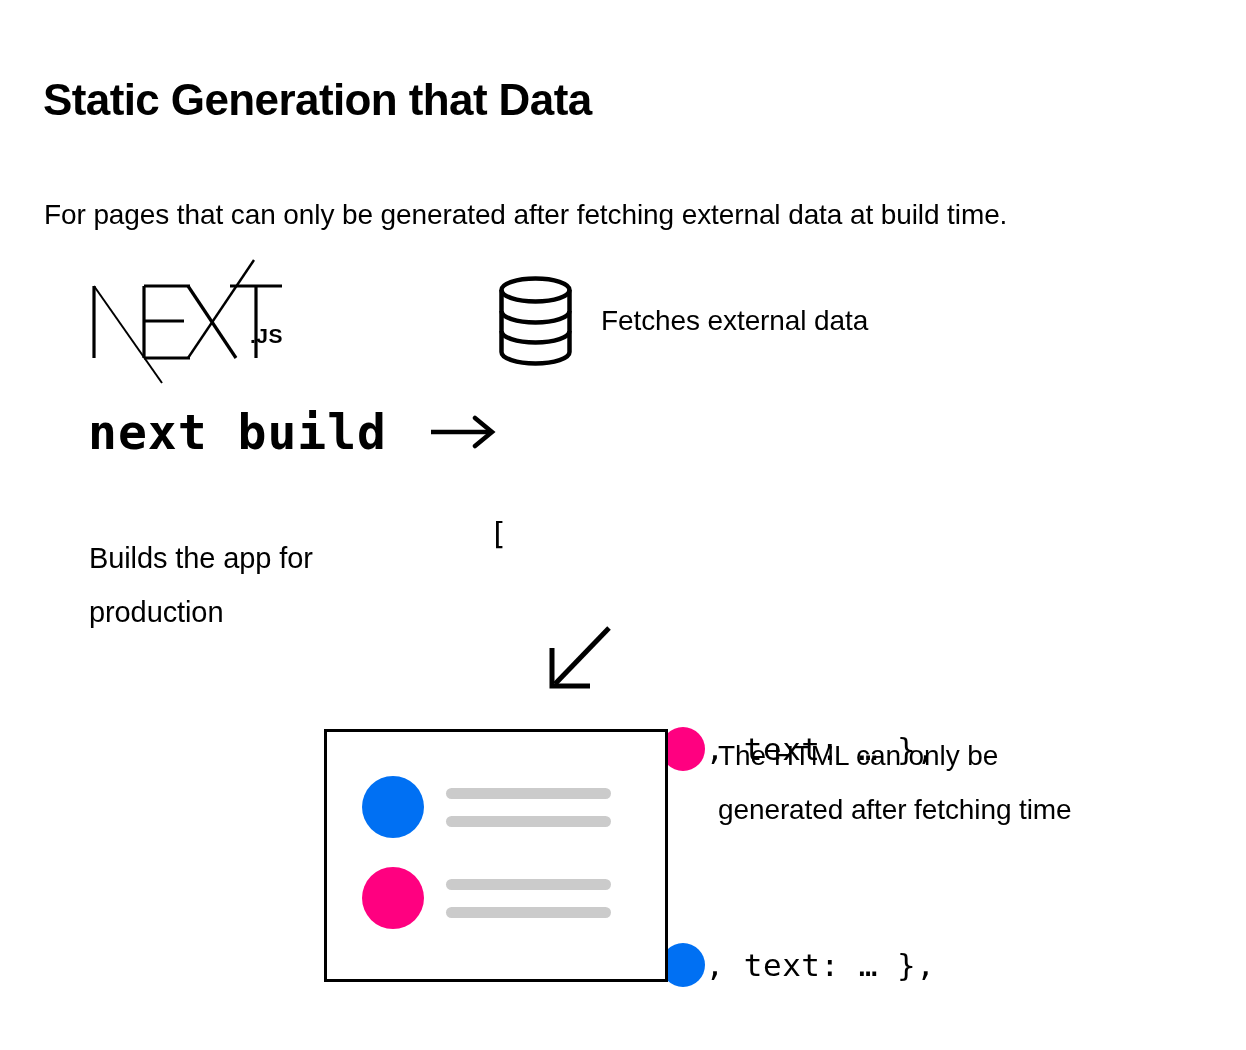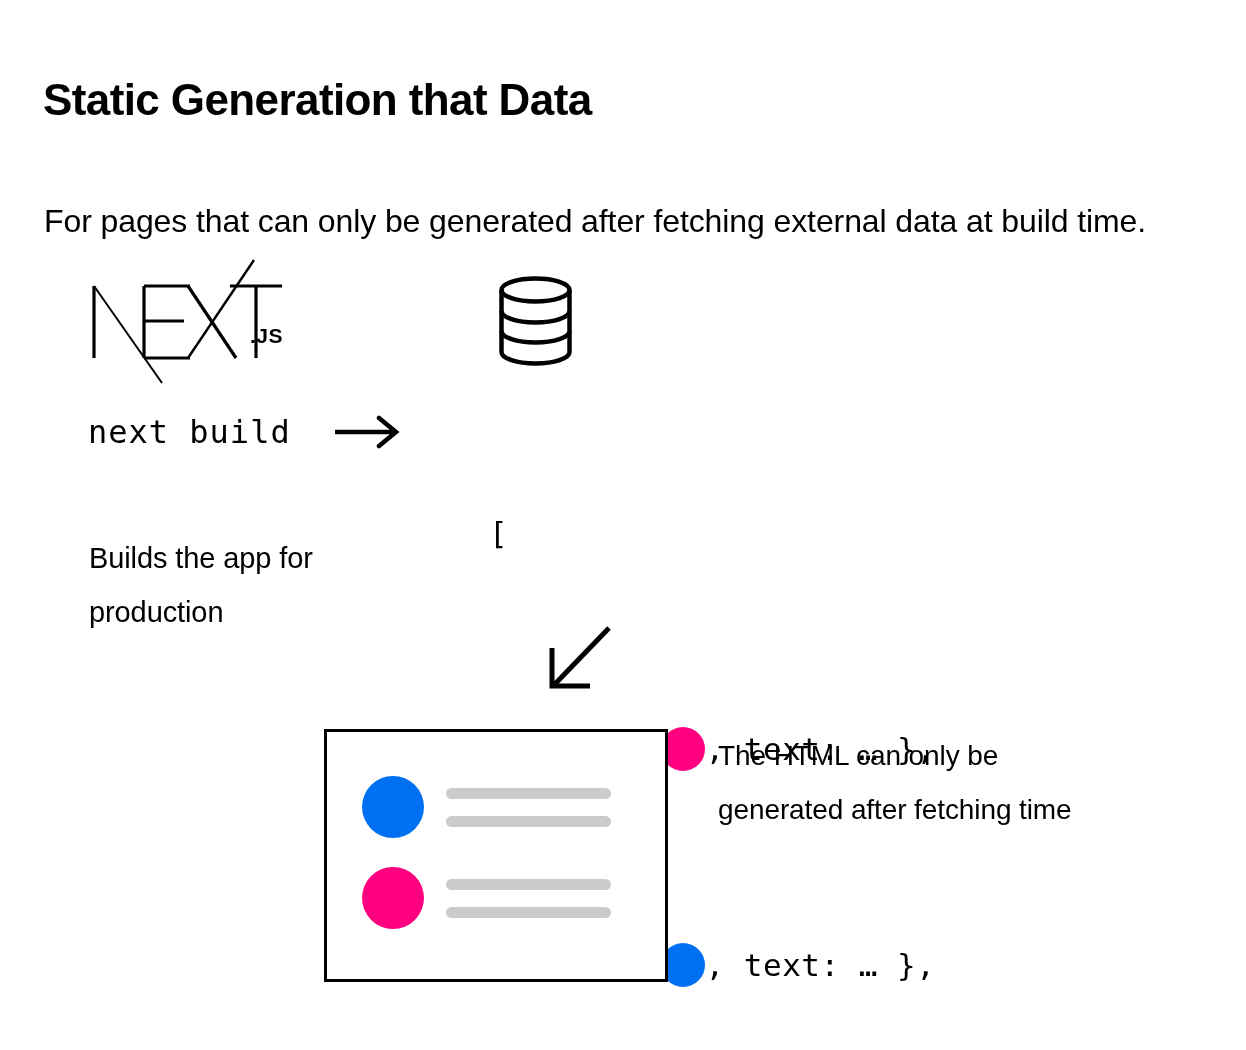--- a/index.html
+++ b/index.html
@@ -26,21 +26,21 @@
     font-weight: 700;
     letter-spacing: -0.6px;
     line-height: 1.1;
     white-space: nowrap;
   }
 
   #page-subtitle {
     position: absolute;
     left: 44px;
     top: 170px;
-    font-size: 32px;
+    font-size: 28px;
     font-weight: 400;
     letter-spacing: -0.1px;
     line-height: 1.2;
     white-space: nowrap;
   }
 
   
   #nextjs-logo {
     position: absolute;
     left: 84px;
@@ -54,22 +54,22 @@
   #build-command-row {
     position: absolute;
     left: 88px;
     top: 402px;
     display: flex;
     align-items: center;
     height: 60px;
   }
   #build-command {
     font-family: "DejaVu Sans Mono", "Liberation Mono", monospace;
-    font-size: 32px;
-    font-weight: 400;
+    font-size: 48px;
+    font-weight: 700;
     letter-spacing: 1px;
     white-space: nowrap;
     line-height: 1;
   }
   #build-arrow-wrap {
     margin-left: 42px;
     display: flex;
     align-items: center;
   }
 
@@ -234,20 +234,21 @@
       <path d="M4.5 15 L4.5 77" stroke="#000" stroke-width="4.5"></path>
       <path d="M72.5 15 L72.5 77" stroke="#000" stroke-width="4.5"></path>
 
       <path d="M4.5 77 C4.5 83.4 19.7 88.5 38.5 88.5 C57.3 88.5 72.5 83.4 72.5 77" stroke="#000" stroke-width="4.5" fill="none"></path>
 
       <path d="M4.5 36 C4.5 42.4 19.7 47.5 38.5 47.5 C57.3 47.5 72.5 42.4 72.5 36" stroke="#000" stroke-width="4.5" fill="none"></path>
 
       <path d="M4.5 56 C4.5 62.4 19.7 67.5 38.5 67.5 C57.3 67.5 72.5 62.4 72.5 56" stroke="#000" stroke-width="4.5" fill="none"></path>
     </svg>
   </span>
+  <span id="fetches-label">Fetches external data</span>
 </div>
 
 <div id="data-code-block">
   <div class="code-line">
     <span>[</span>
   </div>
 
   <div class="code-line">
     <span>  </span>
     <span>{ img: </span>

